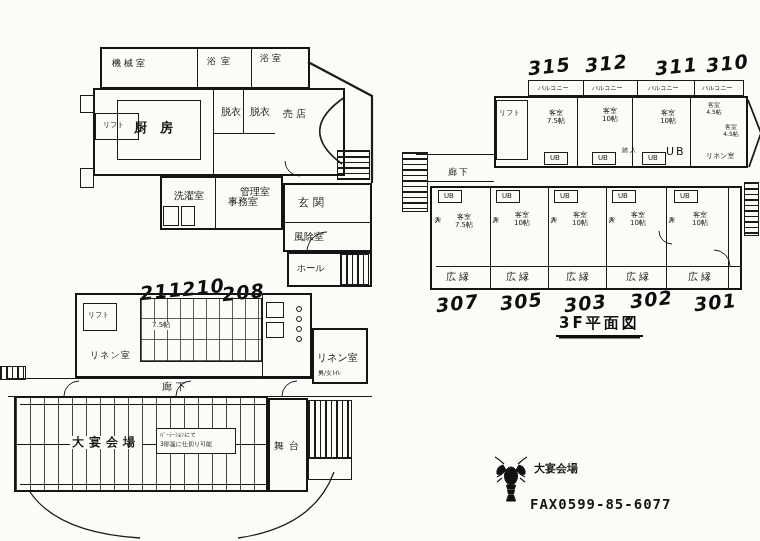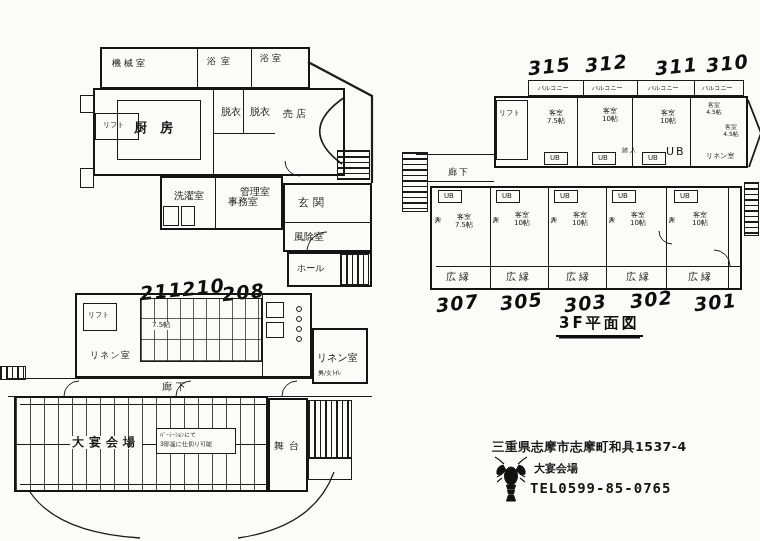--- a/index.html
+++ b/index.html
@@ -229,36 +229,35 @@
   <div class="hline" style="left:20px;top:484px;width:246px;"></div>
   <div class="lbl s12 chip" style="left:70px;top:436px;letter-spacing:5px;font-weight:700;">大宴会場</div>
   <div class="box" style="left:156px;top:428px;width:80px;height:26px;background:#fbfbf8;"></div>
   <div class="lbl s6" style="left:160px;top:432px;">ﾊﾟｰﾃｰｼｮﾝにて</div>
   <div class="lbl s6" style="left:160px;top:441px;">3部屋に仕切り可能</div>
   <div class="box2" style="left:268px;top:398px;width:40px;height:94px;"></div>
   <div class="lbl s10" style="left:274px;top:440px;letter-spacing:5px;">舞台</div>
   <div class="box stV" style="left:308px;top:400px;width:44px;height:58px;"></div>
   <div class="box" style="left:308px;top:458px;width:44px;height:22px;"></div>
 
-  <div class="lbl addr" style="left:492px;top:440px;">三重県志摩市志摩町和具1537-4</div>
   <span style="position:absolute;left:494px;top:456px;">
     <svg width="34" height="48" viewBox="0 0 34 48" fill="#111" stroke="#111">
       <path d="M10 8 Q5 3 1 1" fill="none" stroke-width="1.2"></path>
       <path d="M24 8 Q29 3 33 1" fill="none" stroke-width="1.2"></path>
       <path d="M9 9 q-7 2 -6 9 q5 2 9 -4 z"></path>
       <path d="M25 9 q7 2 6 9 q-5 2 -9 -4 z"></path>
       <ellipse cx="17" cy="20" rx="6.5" ry="9"></ellipse>
       <path d="M8 18 l-5 3 M8 22 l-5 4 M26 18 l5 3 M26 22 l5 4" fill="none" stroke-width="1.1"></path>
       <path d="M12.5 29 h9 l-1 4 h-7 z"></path>
       <path d="M13.5 34 h7 l-1 4 h-5 z"></path>
       <path d="M14.5 39 h5 l2 6 h-9 z"></path>
     </svg>
   </span>
   <div class="lbl rcat" style="left:534px;top:463px;">大宴会場</div>
-  <div class="lbl telfax" style="left:530px;top:481px;">TEL0599-85-0765</div>
+  <div class="lbl telfax" style="left:530px;top:497px;">FAX0599-85-6077</div>
 
   <svg class="overlay" width="760" height="541" viewBox="0 0 760 541" fill="none" stroke="#1c1c1c">
     <path d="M308 62 L372 96 L372 183" stroke-width="2.2"></path>
     <path d="M345 97 Q296 130 342 164" stroke-width="1.6"></path>
     <path d="M300 176 A15 15 0 0 1 285 161" stroke-width="1"></path>
     <path d="M307 252 A20 20 0 0 1 327 232" stroke-width="1"></path>
     <path d="M748 100 L761 133 L749 167" stroke-width="1.8"></path>
     <path d="M730 266 A16 16 0 0 0 714 250" stroke-width="1"></path>
     <path d="M672 244 A13 13 0 0 1 659 231" stroke-width="1"></path>
     <path d="M64 396 A15 15 0 0 1 79 381" stroke-width="1"></path>

